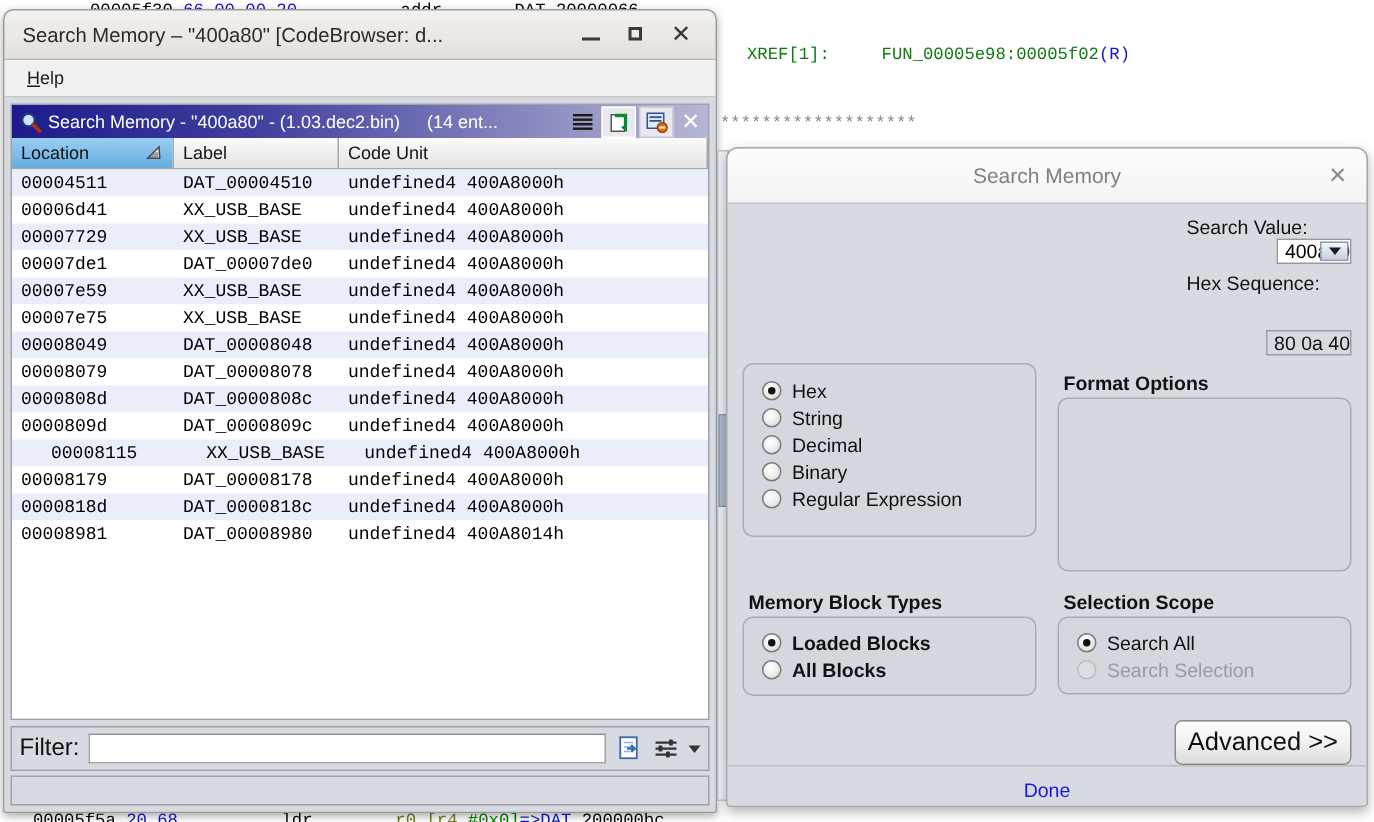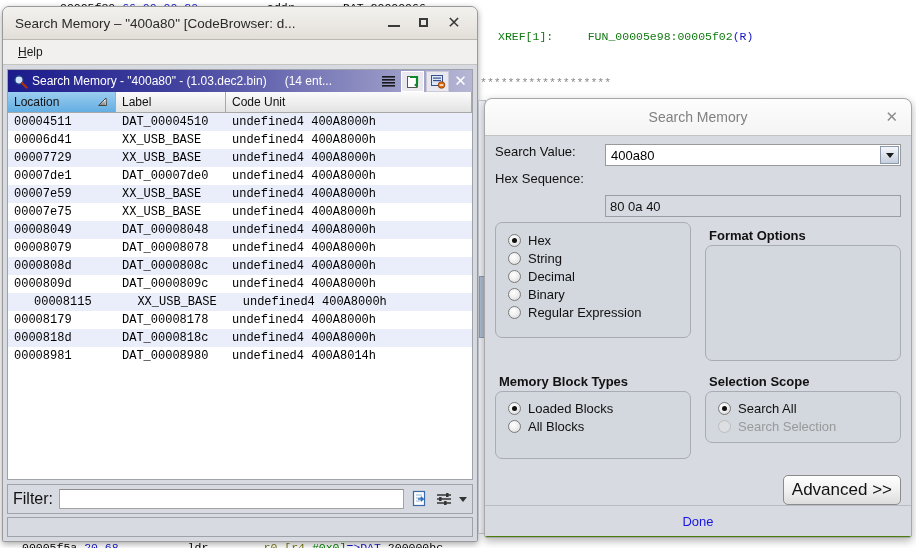--- a/index.html
+++ b/index.html
@@ -178,21 +178,21 @@
     display: flex; align-items: center; justify-content: center;
     position: relative;
   }
   .dlg-title-text { font-size: 14px; color: #808080; }
   .dlg-close {
     position: absolute; right: 13px; top: 50%; transform: translateY(-50%);
     color: #8b8b8b; font-size: 15px; font-family:"DejaVu Sans",sans-serif;
   }
   .dlg-body { flex: 1; padding: 8px 10px 0 10px; box-sizing: border-box; }
 
-  .field-row { display: flex; align-items: flex-start; margin-bottom: 5px; }
+  .field-row { display: flex; align-items: flex-end; margin-bottom: 5px; flex-direction: column; }
   .field-label { font-size: 13px; color: #111; width: 110px; flex: none; }
   .combo {
     flex: 1; height: 22px; background: #ffffff;
     border: 1px solid #999; box-sizing: border-box;
     display: flex; align-items: center;
     font-size: 13px; padding-left: 5px; color: #000;
     position: relative;
   }
   .combo-arrow {
     position: absolute; right: 1px; top: 1px; bottom: 1px; width: 19px;
@@ -527,21 +527,21 @@
         </div>
         <div>
           <div class="group-title">Format Options</div>
           <div class="group-box" id="format-options-box" style="height:116px;"></div>
         </div>
       </div>
 
       <div class="two-col" style="margin-top:7px;">
         <div>
           <div class="group-title">Memory Block Types</div>
-          <div class="group-box" id="mbt-box" style="height:68px;padding-top:7px;">
+          <div class="group-box" id="mbt-box" style="height:53px;padding-top:7px;font-weight:bold;">
               <div class="radio-row">
                 <span class="radio on"></span>
                 <span class="radio-label">Loaded Blocks</span>
               </div>
               <div class="radio-row">
                 <span class="radio"></span>
                 <span class="radio-label">All Blocks</span>
               </div>
             </div>
         </div>

